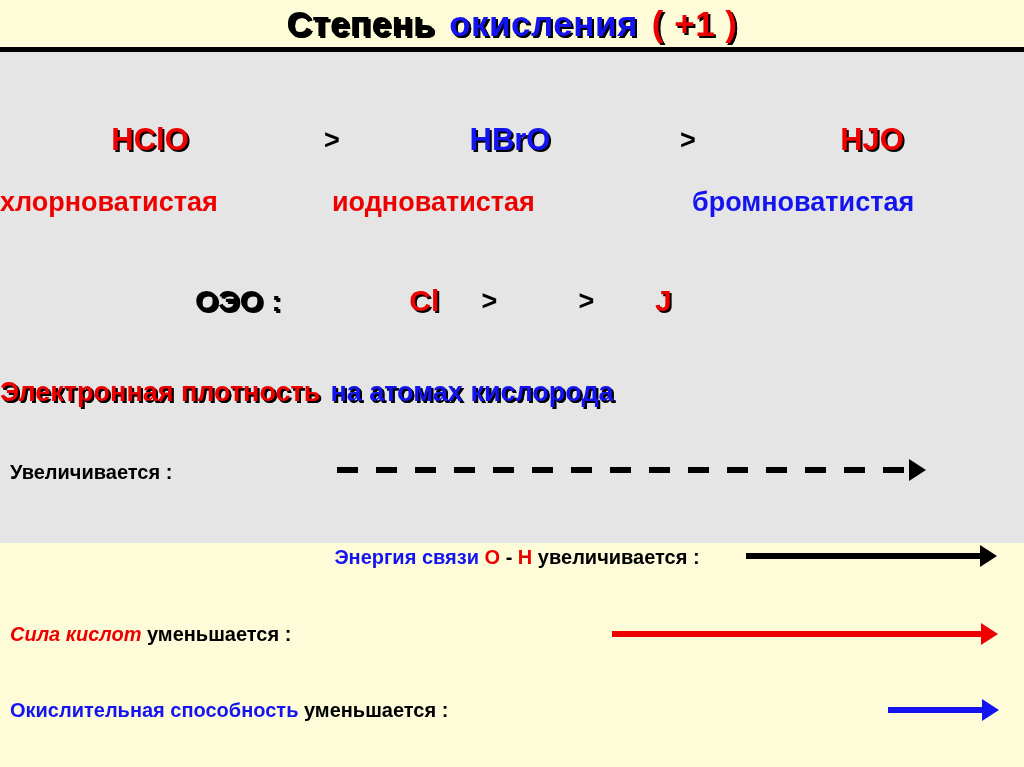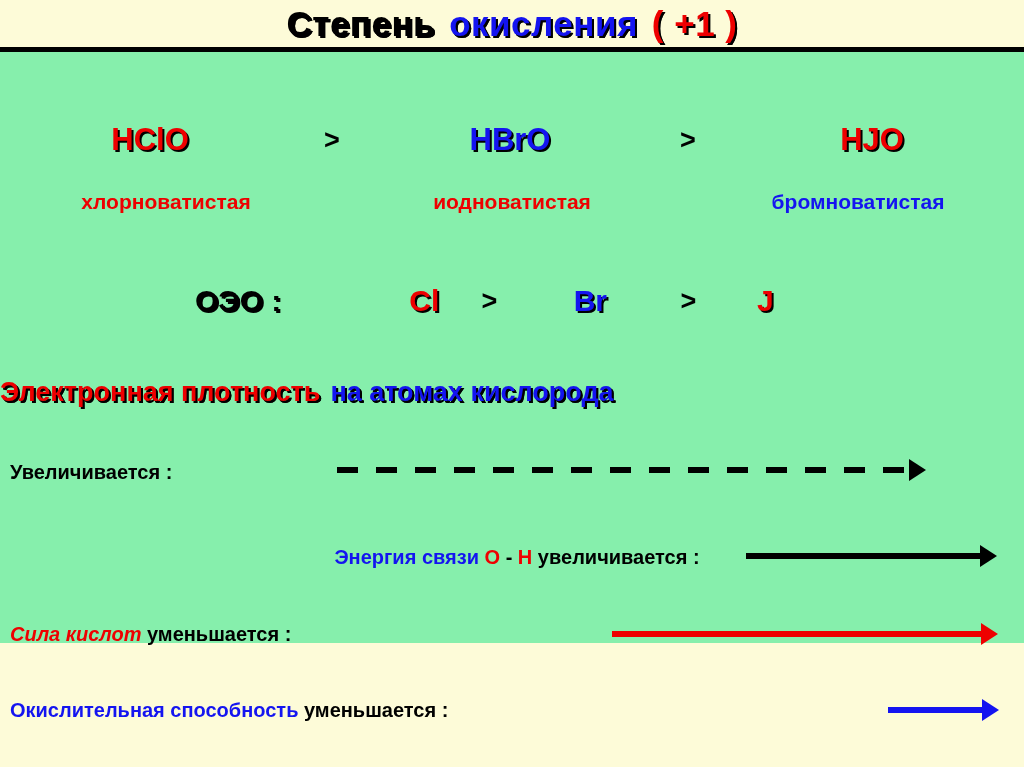--- a/index.html
+++ b/index.html
@@ -9,22 +9,22 @@
   body {
     width: 1024px;
     height: 767px;
     background: #fdfbd8;
     font-family: "Liberation Sans", sans-serif;
     overflow: hidden;
   }
   .slide {
     position: relative;
     width: 1024px;
-    height: 643px;
-    background: #86efac;
+    height: 543px;
+    background: #e5e5e5;
     box-sizing: border-box;
   }
   
   .header {
     position: absolute;
     left: 0;
     top: 0;
     width: 1024px;
     height: 47px;
     background: #fdfbd8;
@@ -78,22 +78,22 @@
     font-size: 27px;
     font-weight: bold;
     color: #000;
     text-align: center;
   }
   .names {
     top: 186px;
     height: 32px;
   }
   .names .cell {
-    text-align: center;
-    font-size: 21px;
+    text-align: left;
+    font-size: 27px;
     font-weight: bold;
   }
 
   
   .oeo {
     top: 280px;
     height: 42px;
   }
   .oeo .lbl {
     font-size: 30px;
@@ -176,21 +176,20 @@
     <div class="cell" style="width:360px;color:#ee0000;">иодноватистая</div>
     <div class="cell" style="width:332px;color:#1414f0;">бромноватистая</div>
   </div>
 
   <div class="row oeo">
     <div style="width:195px;"></div>
     <div class="lbl">ОЭО :</div>
     <div style="width:62px;"></div>
     <div class="el" style="width:96px;text-align:right;color:#ee0000;">Cl</div>
     <div class="gt" style="width:100px;">&gt;</div>
-    <div class="el" style="width:102px;text-align:center;color:#1414f0;">Br</div>
     <div class="gt" style="width:94px;">&gt;</div>
     <div class="el" style="width:60px;text-align:center;color:#ee0000;">J</div>
   </div>
 
   <div class="row edens">
     <span class="shadowed" style="color:#ee0000;">Электронная плотность</span>
     <span style="width:10px;"></span>
     <span class="shadowed" style="color:#1414f0;">на атомах кислорода</span>
   </div>
 

